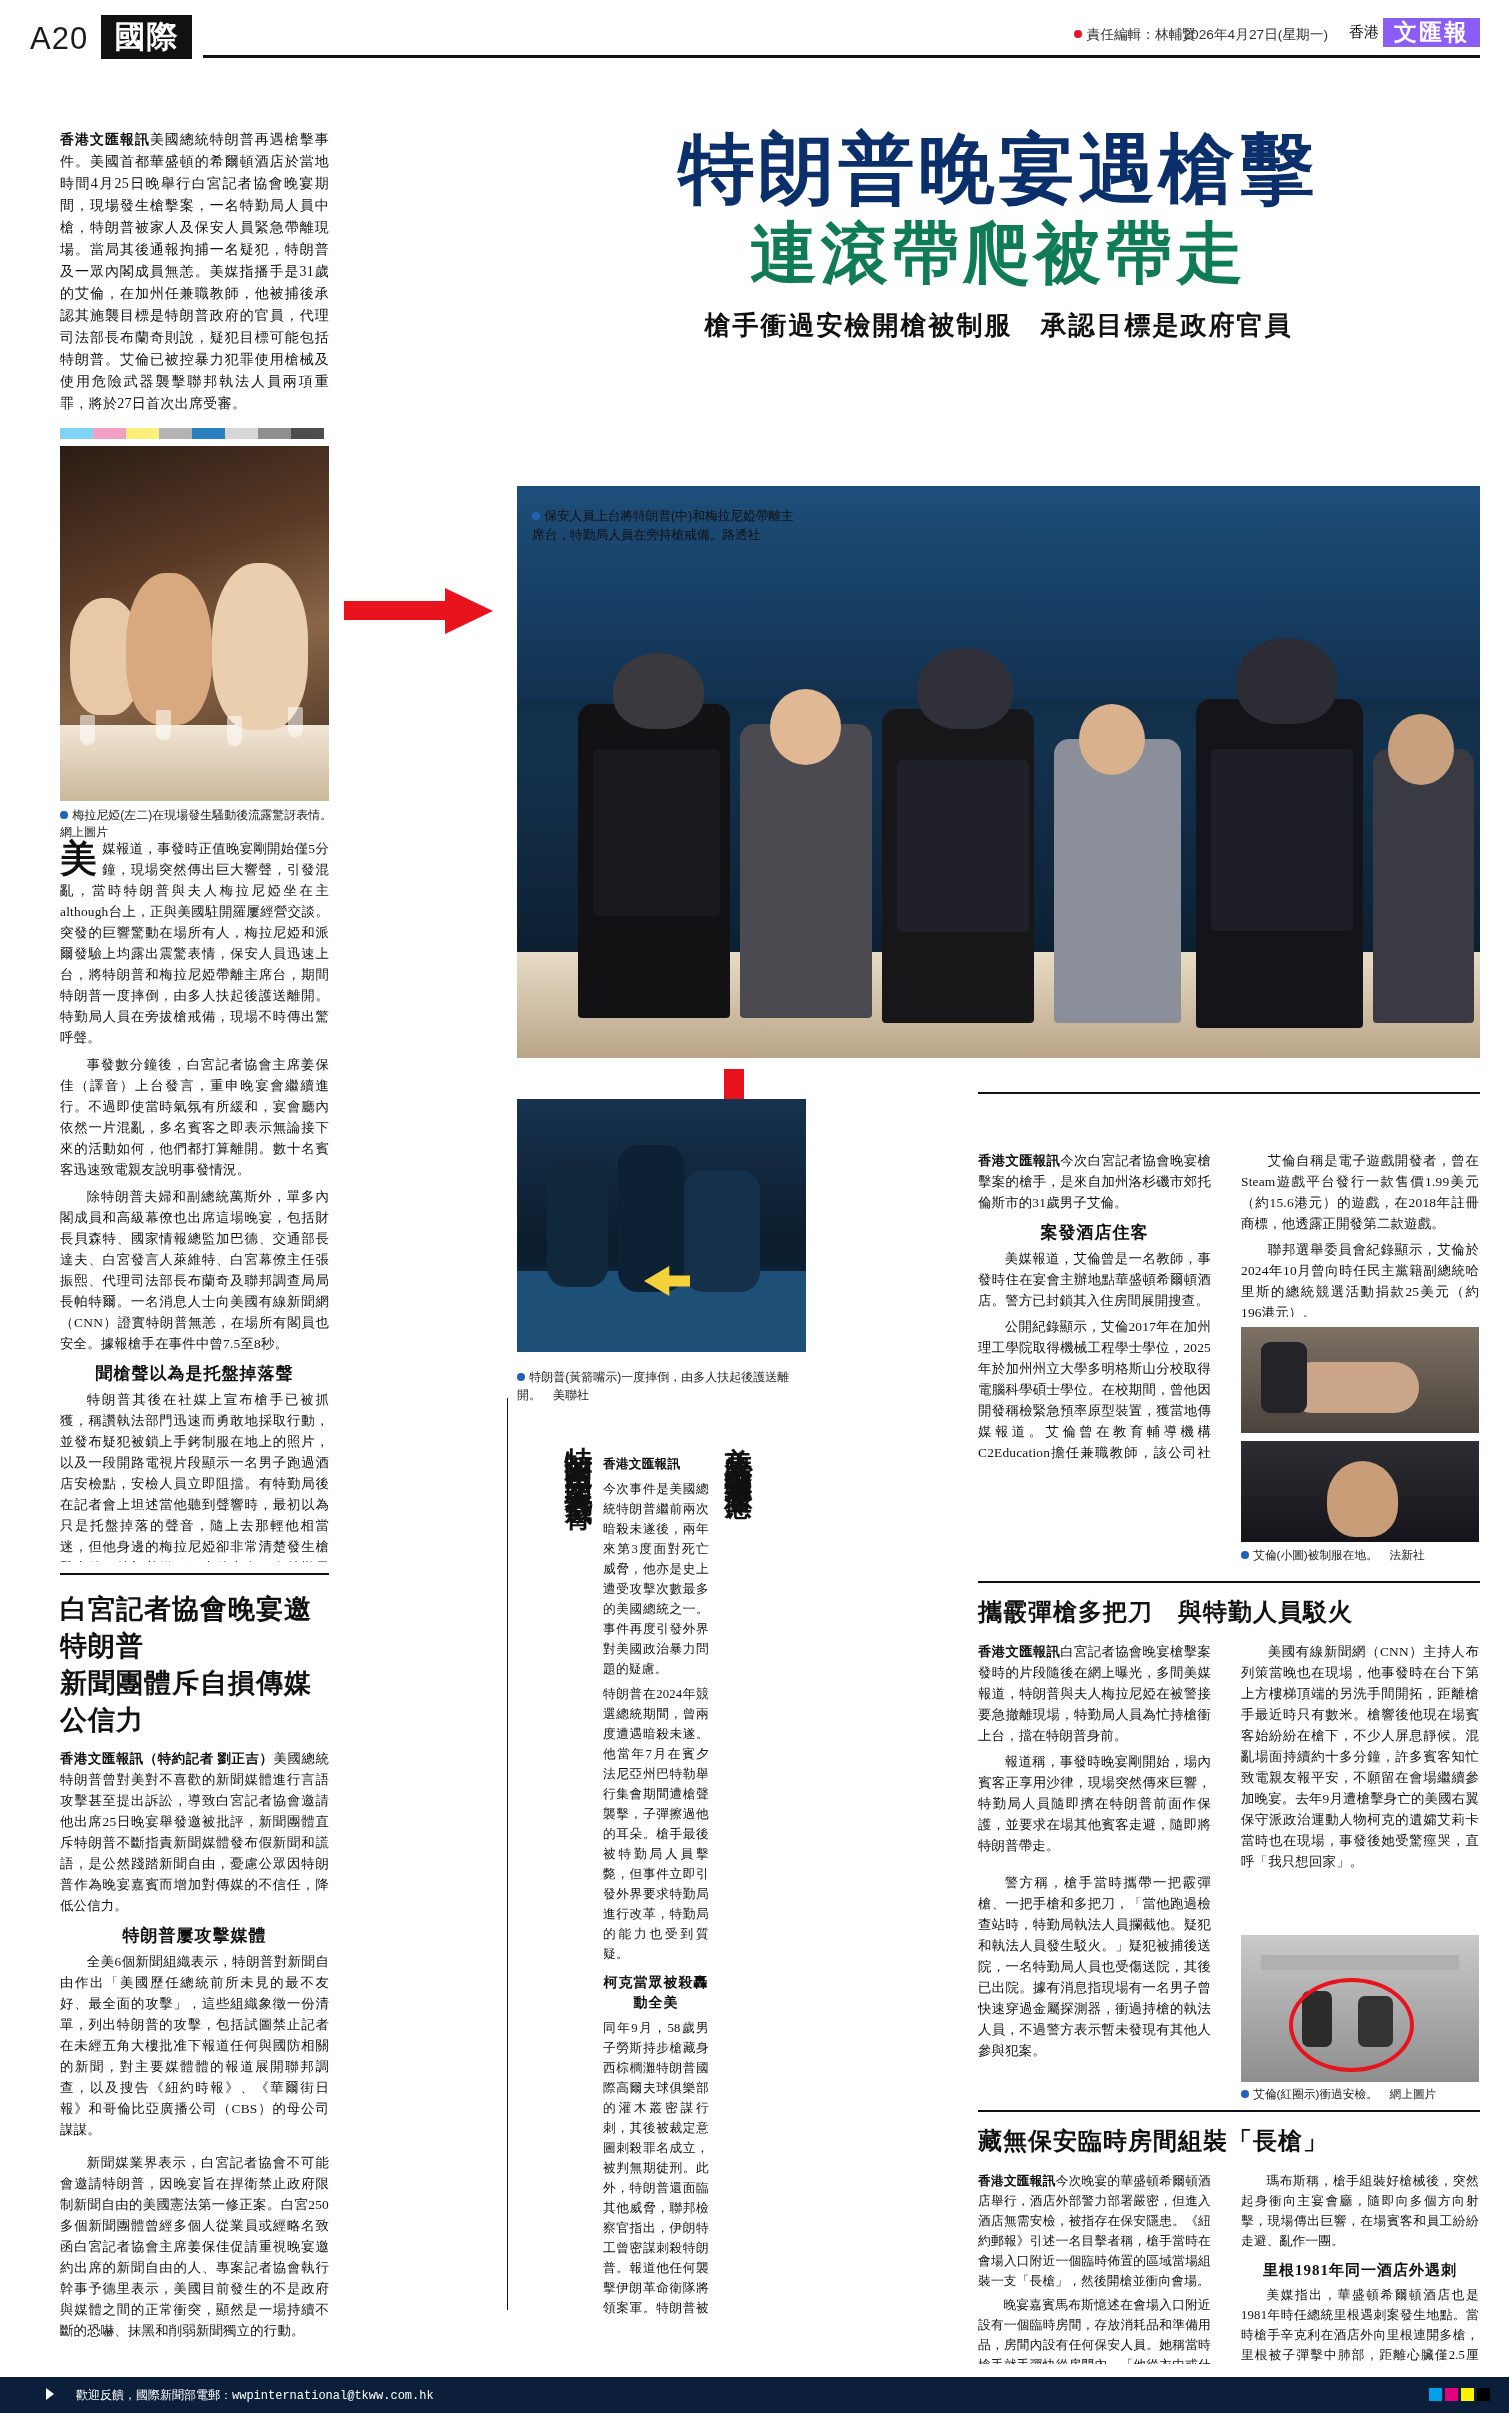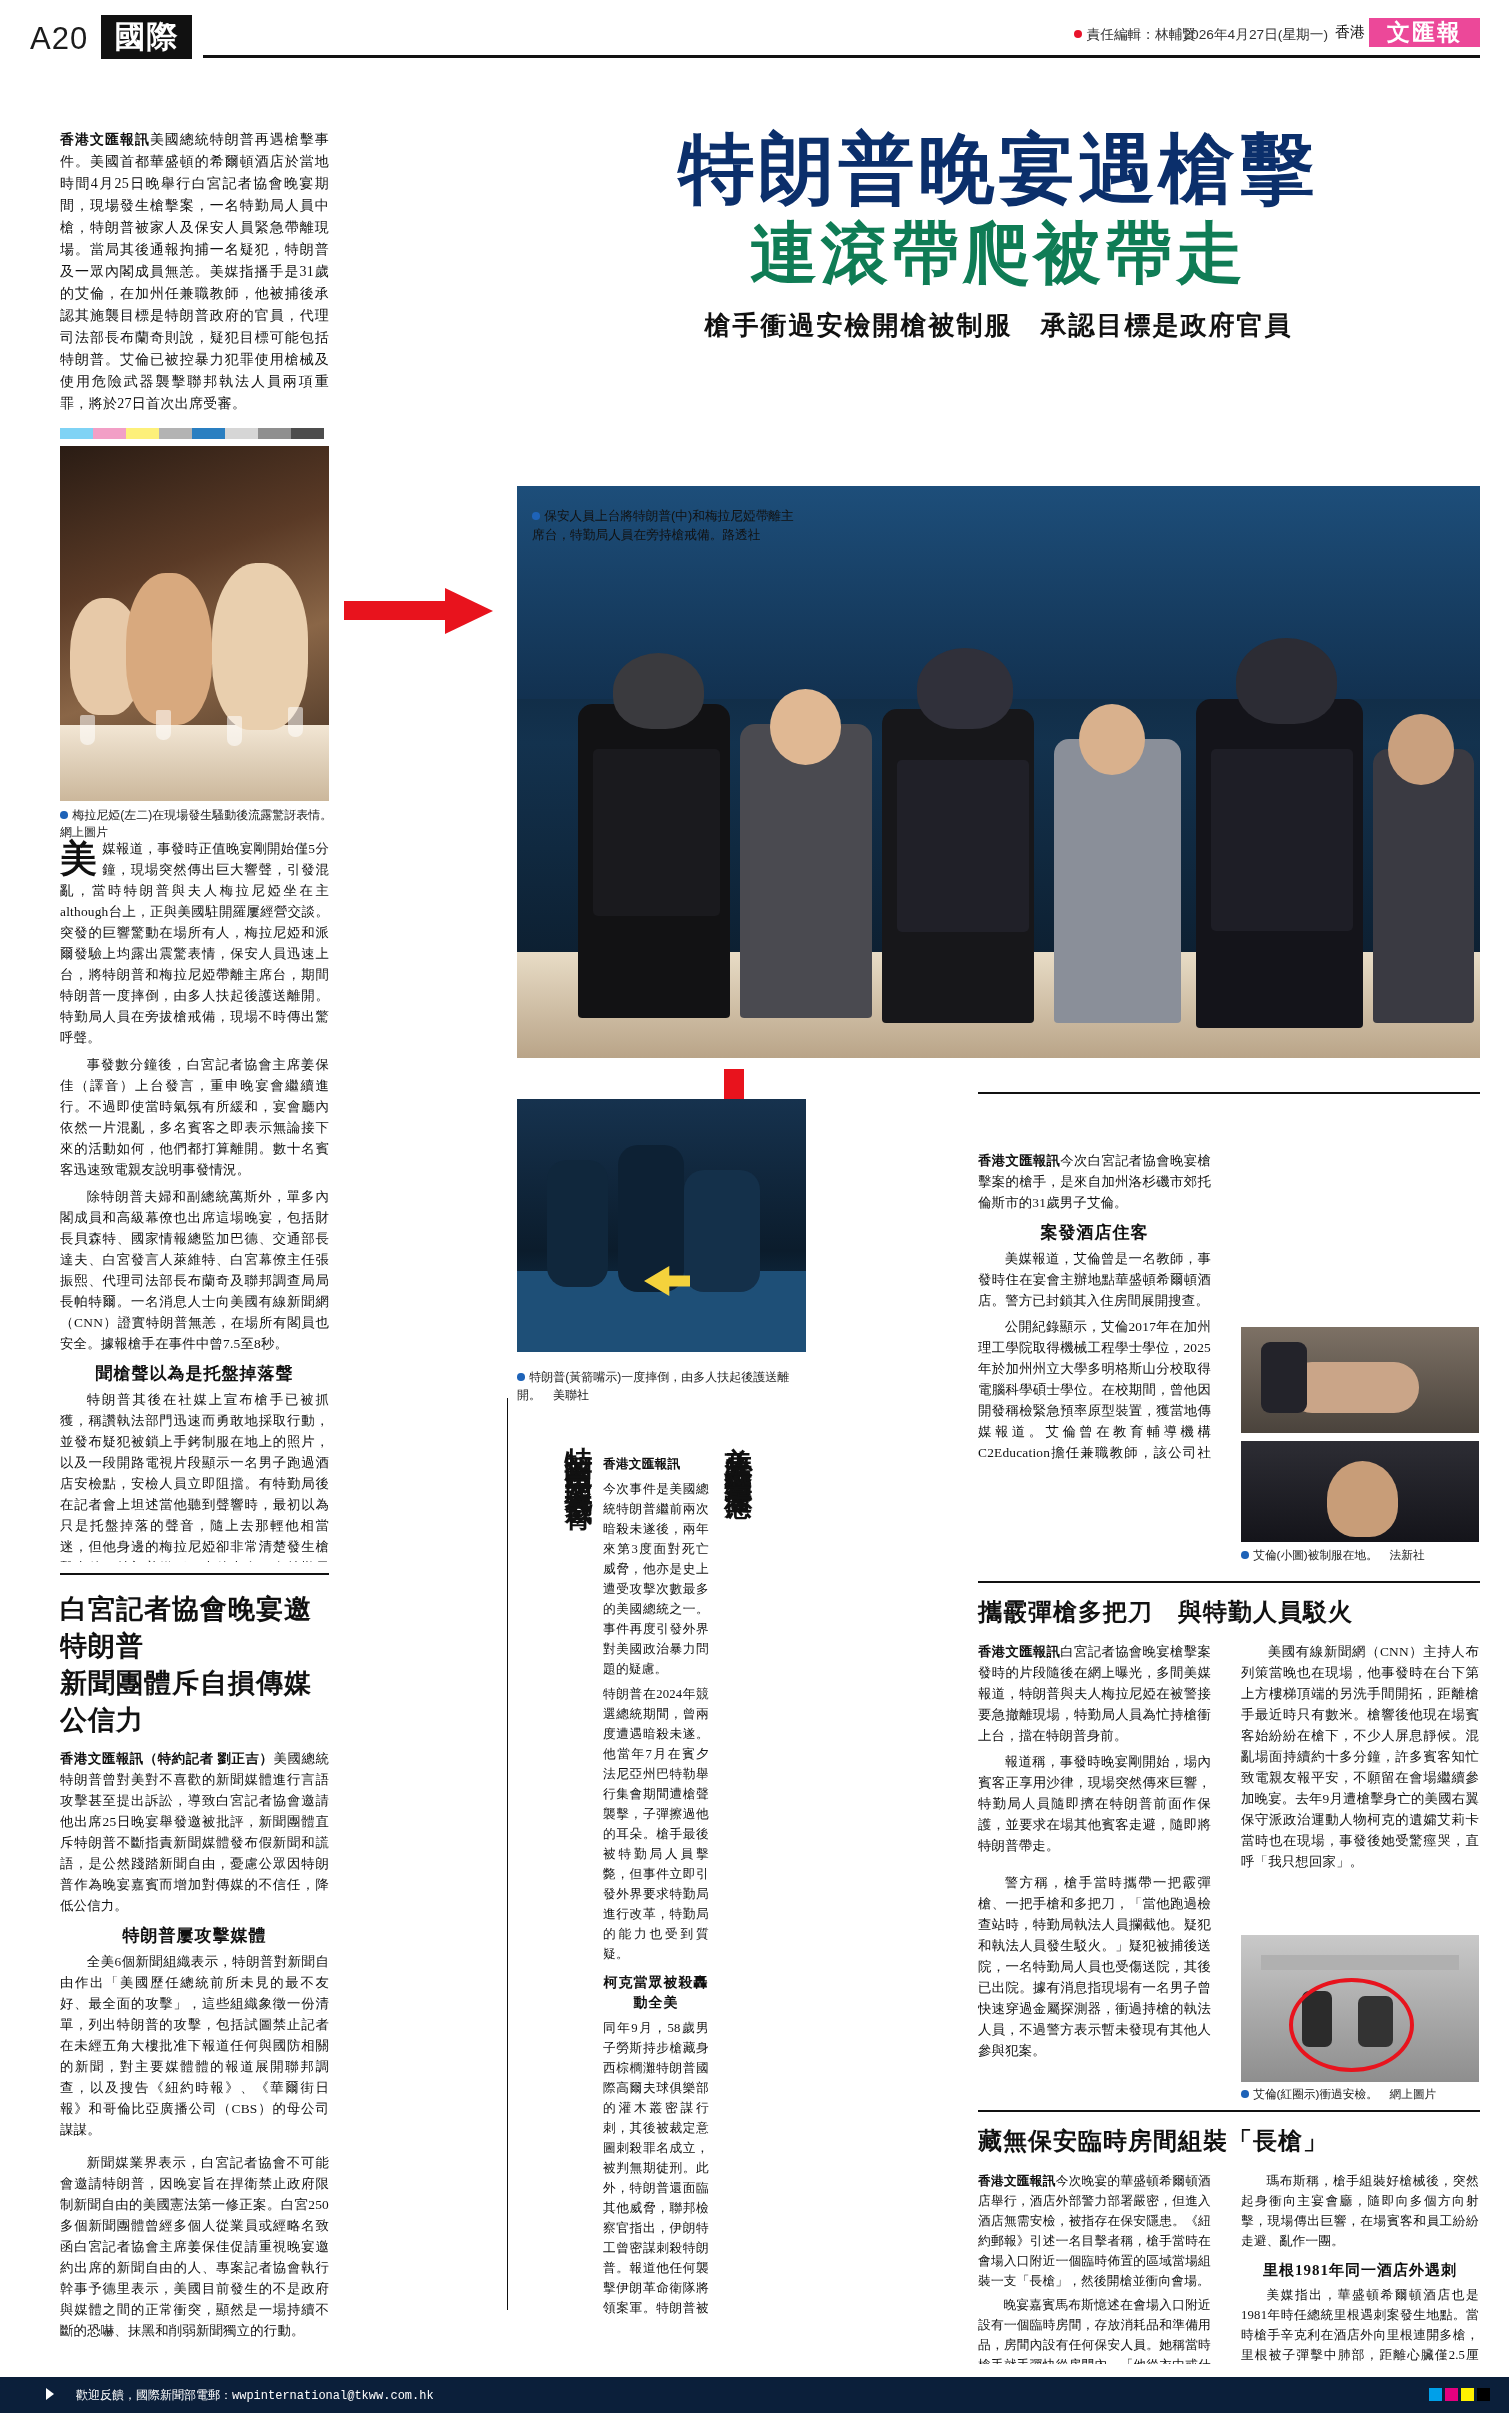--- a/index.html
+++ b/index.html
@@ -9,21 +9,21 @@
   
   .masthead{position:absolute;left:0;top:0;width:1510px;height:76px;}
   .mh-pagenum{position:absolute;left:30px;top:21px;font-size:31px;letter-spacing:1px;color:#1b1b1b;font-family:"Liberation Sans",sans-serif;}
   .mh-section{position:absolute;left:101px;top:15px;width:91px;height:44px;background:#111;color:#fff;font-size:31px;font-weight:bold;text-align:center;line-height:44px;font-family:"Liberation Sans",sans-serif;letter-spacing:1px;}
   .mh-rule{position:absolute;left:203px;top:55px;width:1277px;height:2.5px;background:#111;}
   .mh-editor{position:absolute;right:314px;top:26px;font-size:13.7px;color:#333;font-family:"Liberation Sans",sans-serif;}
   .mh-dot{display:inline-block;width:8px;height:8px;border-radius:50%;background:#e8132b;margin-right:5px;vertical-align:1px;}
   .mh-date{position:absolute;right:182px;top:26px;font-size:13.7px;color:#333;font-family:"Liberation Sans",sans-serif;}
   .mh-brand{position:absolute;right:30px;top:17px;font-size:23px;font-weight:bold;color:#111;}
   .mh-brand .hk{font-size:15px;font-weight:normal;margin-right:4px;vertical-align:3px;}
-  .mh-brand .wwp{background:#ec4899;color:#fff;padding:2px 18px;letter-spacing:2px;}
+  .mh-brand .wwp{background:#8b5cf6;color:#fff;padding:2px 11px;letter-spacing:2px;}
 
   
   .intro{position:absolute;left:60px;top:129px;width:269px;font-size:14px;line-height:22px;text-align:justify;letter-spacing:0.3px;}
   .intro b{font-weight:bold;}
 
   
   .headline{position:absolute;left:517px;top:127px;width:963px;}
   .hl1{font-size:76px;font-weight:bold;color:#0b2f6b;letter-spacing:4px;line-height:85px;text-align:center;font-family:"Liberation Serif",serif;}
   .hl2{font-size:67px;font-weight:bold;color:#0f7c55;letter-spacing:4px;line-height:76px;text-align:center;margin-top:3px;}
   .hl3{font-size:26px;font-weight:bold;color:#111;letter-spacing:2px;text-align:center;margin-top:17px;}
@@ -208,20 +208,24 @@
   </div>
 
   <div class="divline" style="left:978px;top:1092px;width:502px;height:2px;"></div>
 
   <div class="col" style="left:978px;top:1150px;width:233px;height:314px;overflow:hidden;">
     <p style="margin:0 0 5px;"><b>香港文匯報訊</b><span>今次白宮記者協會晚宴槍擊案的槍手，是來自加州洛杉磯市郊托倫斯市的31歲男子艾倫。</span></p>
     <div class="sub">案發酒店住客</div>
     <p style="margin:0 0 5px;text-indent:2em;">美媒報道，艾倫曾是一名教師，事發時住在宴會主辦地點華盛頓希爾頓酒店。警方已封鎖其入住房間展開搜查。</p>
     <p style="margin:0 0 5px;text-indent:2em;">公開紀錄顯示，艾倫2017年在加州理工學院取得機械工程學士學位，2025年於加州州立大學多明格斯山分校取得電腦科學碩士學位。在校期間，曾他因開發稱檢緊急預率原型裝置，獲當地傳媒報道。艾倫曾在教育輔導機構C2Education擔任兼職教師，該公司社媒帖文顯示，他曾於2024年12月榮獲「每月最佳教師」。</p>
   </div>
+  <div class="col" style="left:1241px;top:1150px;width:238px;height:167px;overflow:hidden;">
+    <p style="margin:0 0 5px;text-indent:2em;">艾倫自稱是電子遊戲開發者，曾在Steam遊戲平台發行一款售價1.99美元（約15.6港元）的遊戲，在2018年註冊商標，他透露正開發第二款遊戲。</p>
+    <p style="margin:0 0 5px;text-indent:2em;">聯邦選舉委員會紀錄顯示，艾倫於2024年10月曾向時任民主黨籍副總統哈里斯的總統競選活動捐款25美元（約196港元）。</p>
+  </div>
 
   <div class="ph ph-sm" style="left:1241px;top:1327px;width:238px;height:106px;background:linear-gradient(180deg,#7d7165,#4a433c);">
     <div style="position:absolute;left:46px;top:35px;width:132px;height:51px;background:#caa588;border-radius:25px;"></div>
     <div style="position:absolute;left:20px;top:15px;width:46px;height:71px;background:#23232a;border-radius:9px;"></div>
   </div>
   <div class="ph ph-sm" style="left:1241px;top:1441px;width:238px;height:101px;background:linear-gradient(180deg,#2d2d34,#14141a);">
     <div style="position:absolute;left:86px;top:20px;width:71px;height:76px;background:#c89d78;border-radius:50% 50% 40% 40%;"></div>
   </div>
   <div style="position:absolute;left:1241px;top:1548px;width:238px;font-size:11.7px;color:#222;font-family:'Liberation Sans',sans-serif;">
     <span class="cap-dot"></span><span>艾倫(小圖)被制服在地。　法新社</span>

